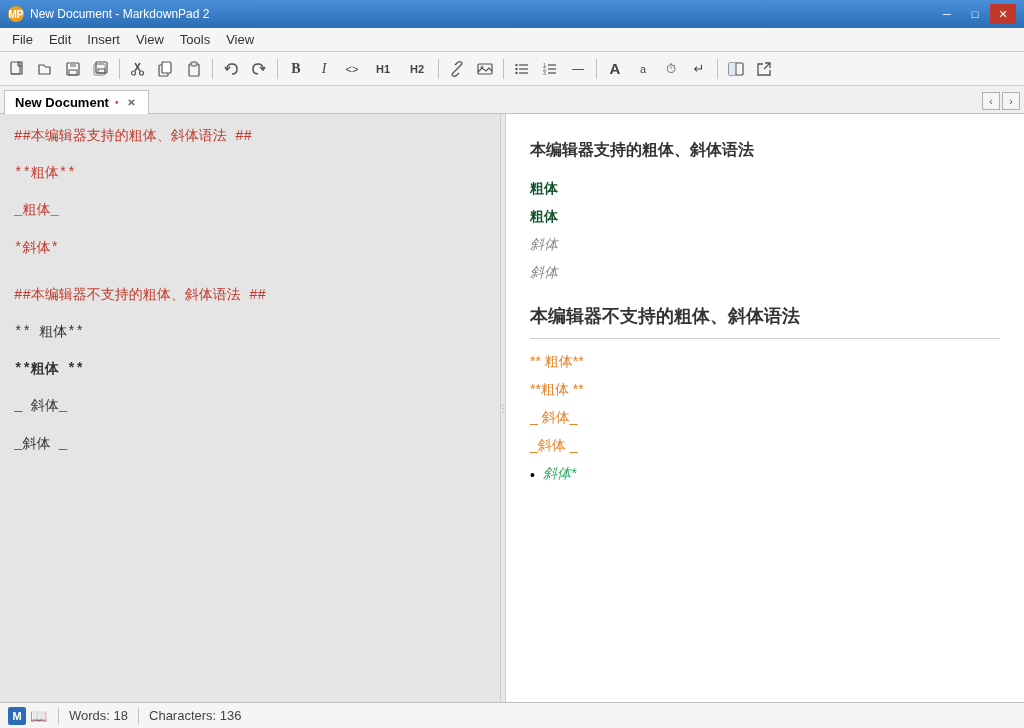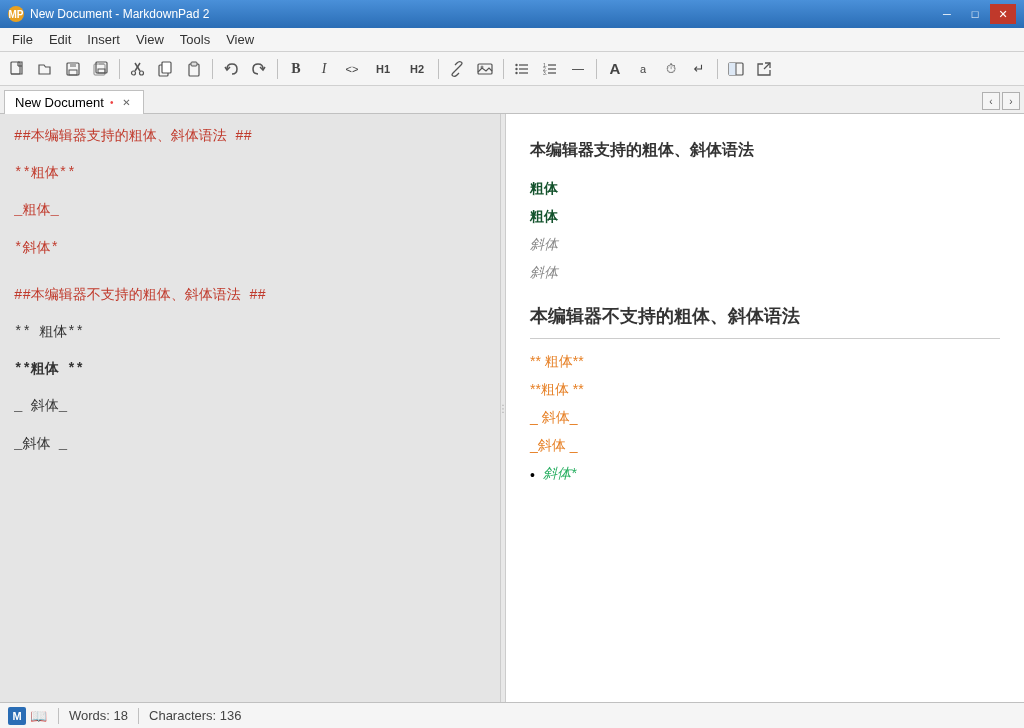--- a/index.html
+++ b/index.html
@@ -92,20 +92,21 @@
       align-items: center;
       padding: 0 10px;
       background: white;
       border: 1px solid #c0c0c0;
       border-bottom: none;
       font-size: 13px;
       cursor: pointer;
       gap: 6px;
       position: relative;
       top: 1px;
+      font-weight: bold;
     }
     .tab-dot { color: #e44; font-size: 10px; }
     .tab-close {
       width: 14px; height: 14px;
       display: flex; align-items: center; justify-content: center;
       border-radius: 2px;
       cursor: pointer;
       font-size: 10px;
       color: #666;
     }

